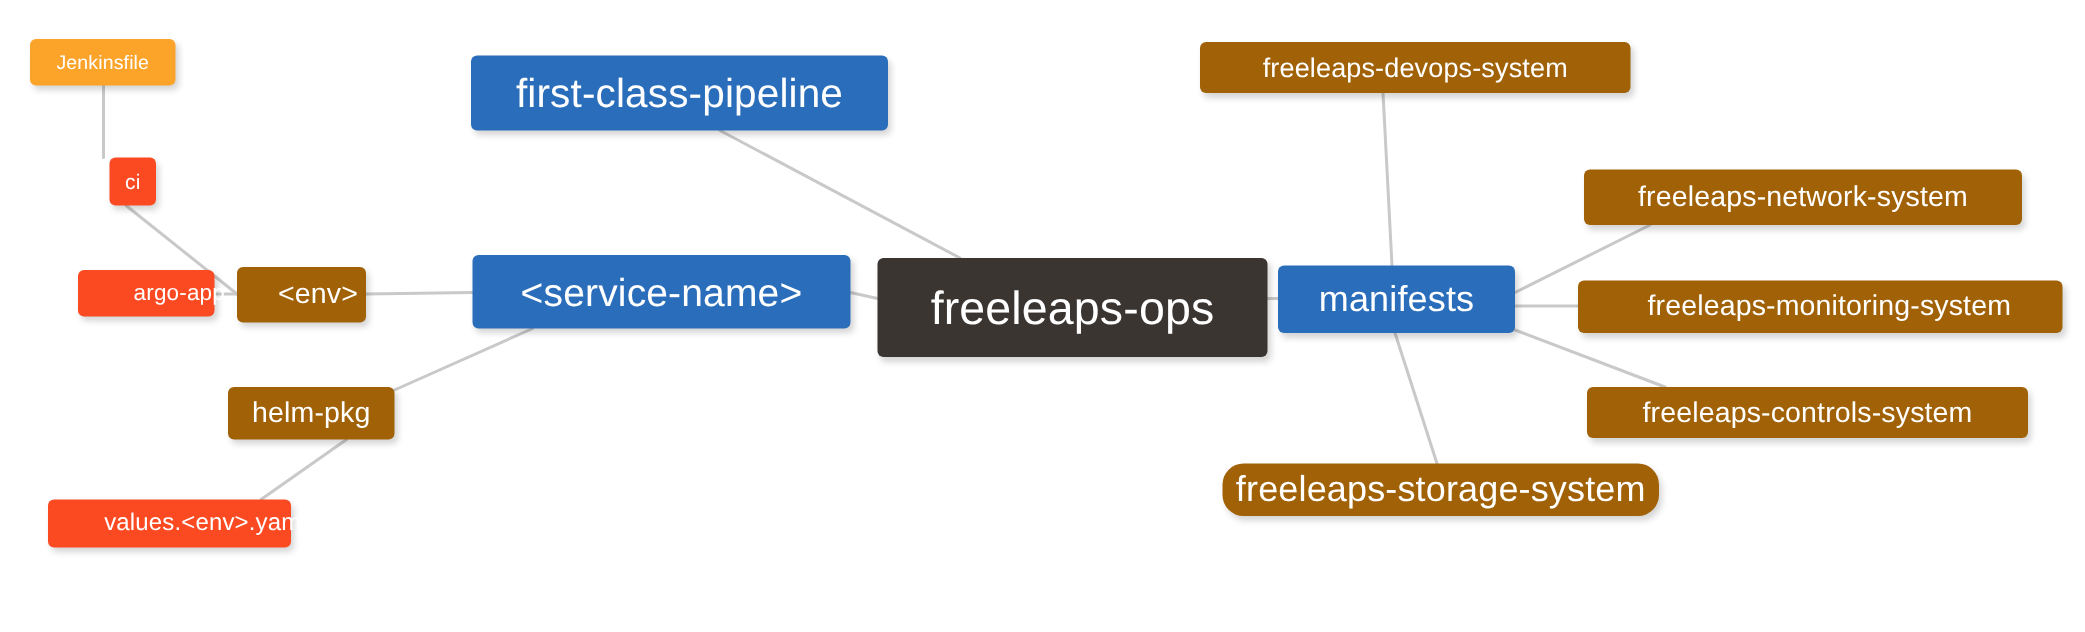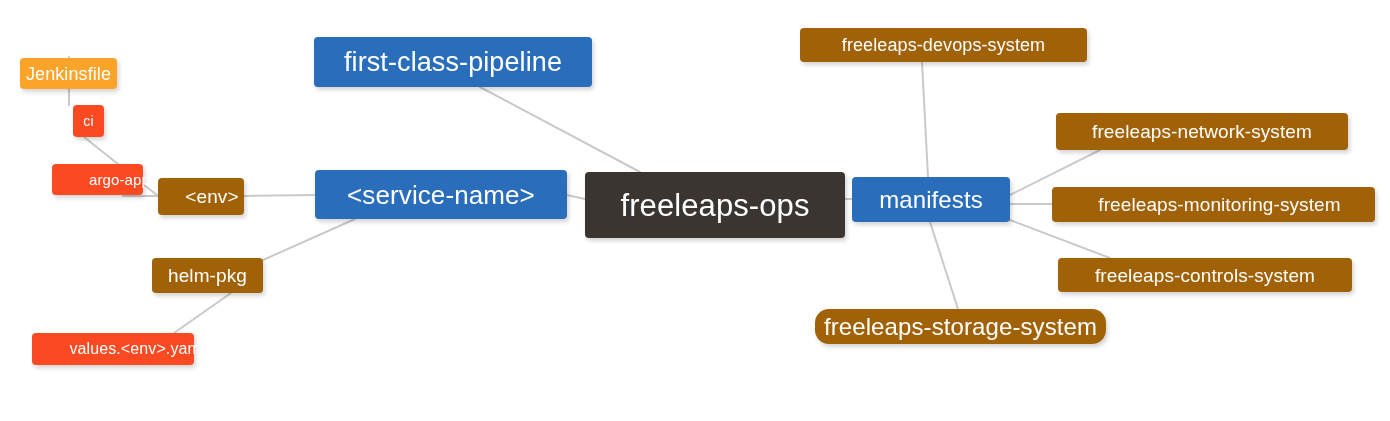--- a/index.html
+++ b/index.html
@@ -60,27 +60,27 @@
       <line x1="480" y1="87" x2="640" y2="172" stroke="#c9c9c9" stroke-width="2" stroke-linecap="round"></line>
       <line x1="567" y1="195" x2="585" y2="199" stroke="#c9c9c9" stroke-width="2" stroke-linecap="round"></line>
       <line x1="845" y1="199" x2="852" y2="199" stroke="#c9c9c9" stroke-width="2" stroke-linecap="round"></line>
       <line x1="928" y1="177" x2="922" y2="62" stroke="#c9c9c9" stroke-width="2" stroke-linecap="round"></line>
       <line x1="1010" y1="195" x2="1100" y2="150" stroke="#c9c9c9" stroke-width="2" stroke-linecap="round"></line>
       <line x1="1010" y1="204" x2="1052" y2="204" stroke="#c9c9c9" stroke-width="2" stroke-linecap="round"></line>
       <line x1="1010" y1="220" x2="1110" y2="258" stroke="#c9c9c9" stroke-width="2" stroke-linecap="round"></line>
       <line x1="930" y1="222" x2="958" y2="309" stroke="#c9c9c9" stroke-width="2" stroke-linecap="round"></line>
     </svg>
   <div id="node-layer">
-      <div class="node n-orange" style="left: 20px; top: 26px; width: 97px; height: 31px; font-size: 18px; margin-top: 32px;">
+      <div class="node n-orange" style="left: 20px; top: 26px; width: 97px; height: 31px; font-size: 13px;">
         <span>Jenkinsfile</span>
       </div>
       <div class="node n-red" style="left: 53px; top: 105px; width: 31px; height: 32px; font-size: 14px;">
         <span>ci</span>
       </div>
-      <div class="node n-red" style="left: 32px; top: 164px; width: 91px; height: 31px; font-size: 15px; padding-left: 44px;">
+      <div class="node n-red" style="left: 32px; top: 180px; width: 91px; height: 31px; font-size: 15px; padding-left: 44px;">
         <span>argo-app</span>
       </div>
       <div class="node n-red" style="left: 12px; top: 333px; width: 162px; height: 32px; font-size: 16px; padding-left: 48px;">
         <span>values.&lt;env&gt;.yaml</span>
       </div>
       <div class="node n-green" style="left: 158px; top: 178px; width: 86px; height: 37px; font-size: 19px; padding-left: 22px;">
         <span>&lt;env&gt;</span>
       </div>
       <div class="node n-green" style="left: 152px; top: 258px; width: 111px; height: 35px; font-size: 19px;">
         <span>helm-pkg</span>

